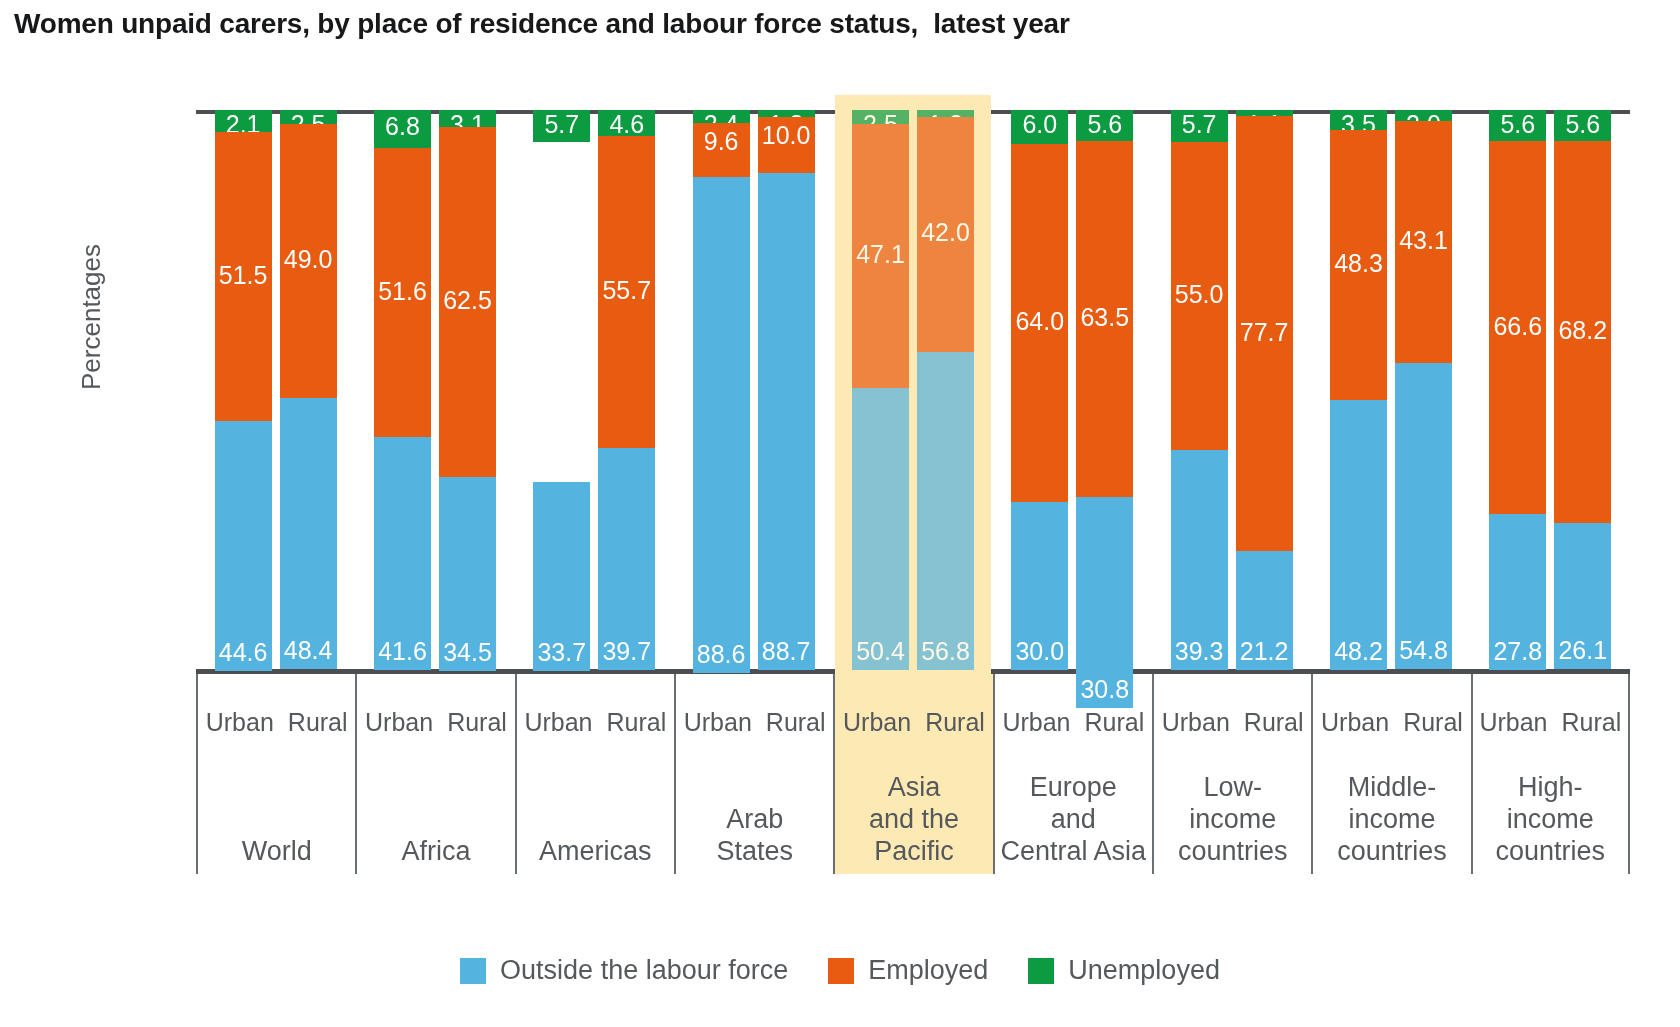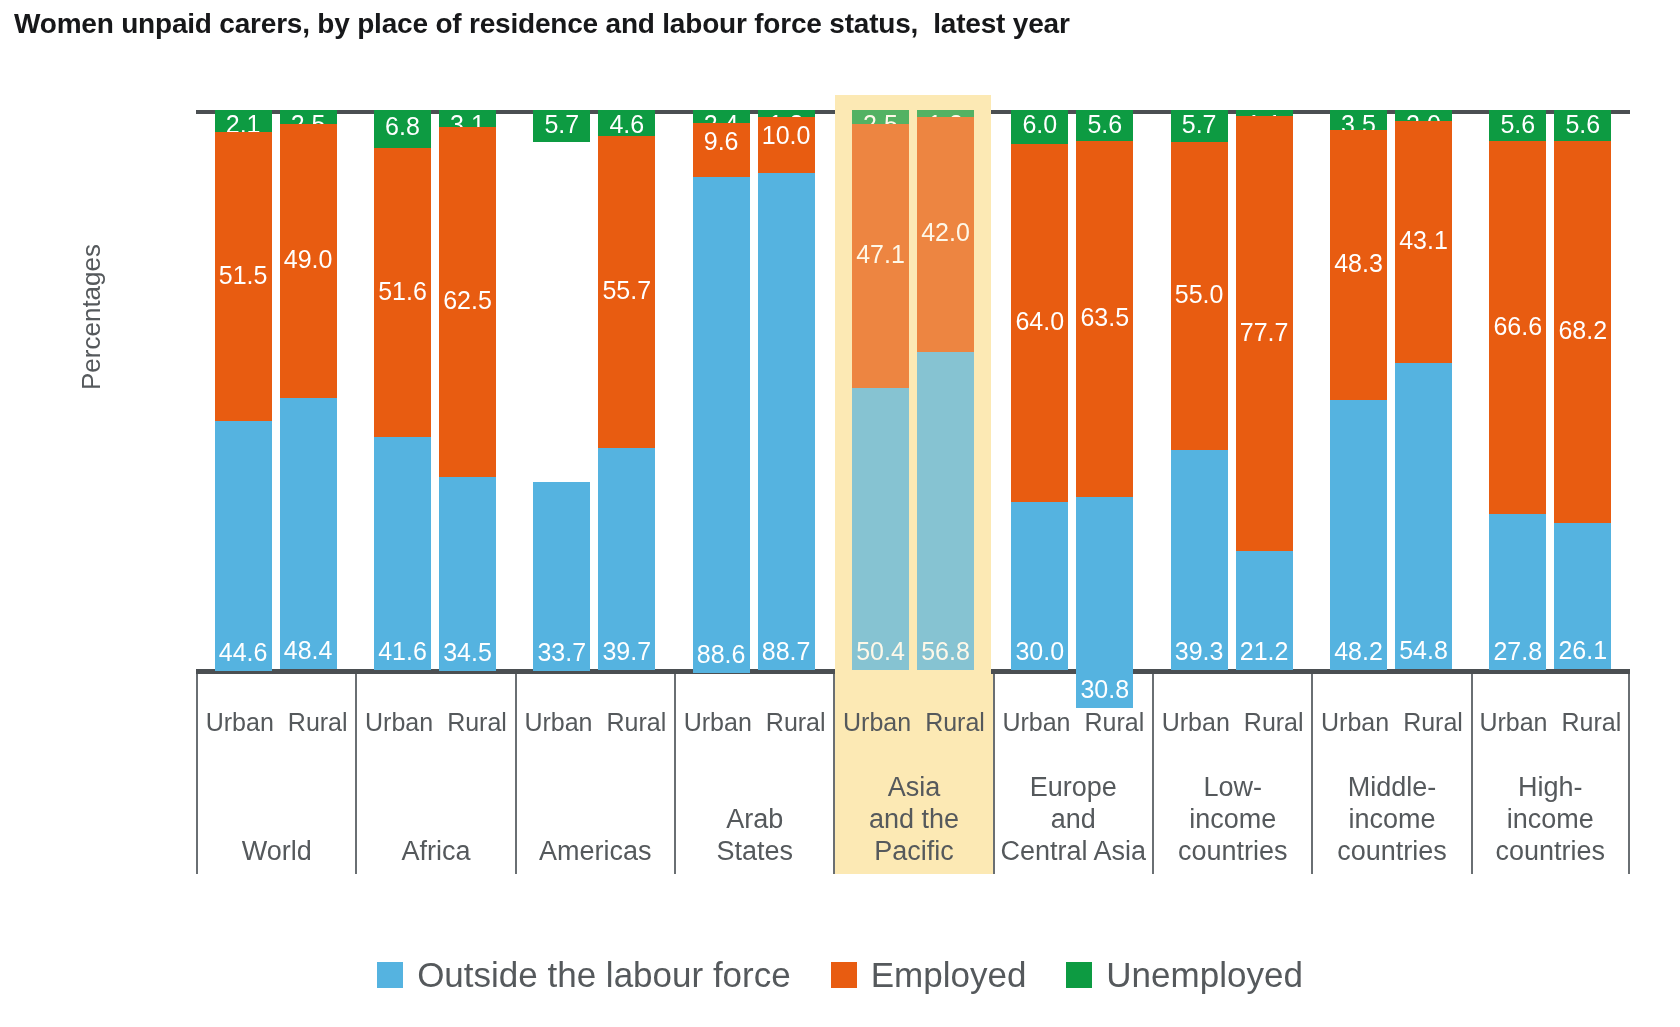--- a/index.html
+++ b/index.html
@@ -121,21 +121,21 @@
     position:absolute;
     left:0;right:0;
     top:955px;
     display:flex;
     justify-content:center;
     align-items:center;
     gap:40px;
   }
   .leg-item{display:flex;align-items:center;gap:14px;}
   .leg-swatch{width:26px;height:26px;display:block;}
-  .leg-text{font-size:35px;color:#55595c;white-space:nowrap;}
+  .leg-text{font-size:27px;color:#55595c;white-space:nowrap;}
 </style>
 </head>
 <body>
 
 <div id="chart-title">Women unpaid carers, by place of residence and labour force status,  latest year</div>
 
 <div id="ylabel">Percentages</div>
 
 <div id="plot">
   <div id="plot-bg"></div>

